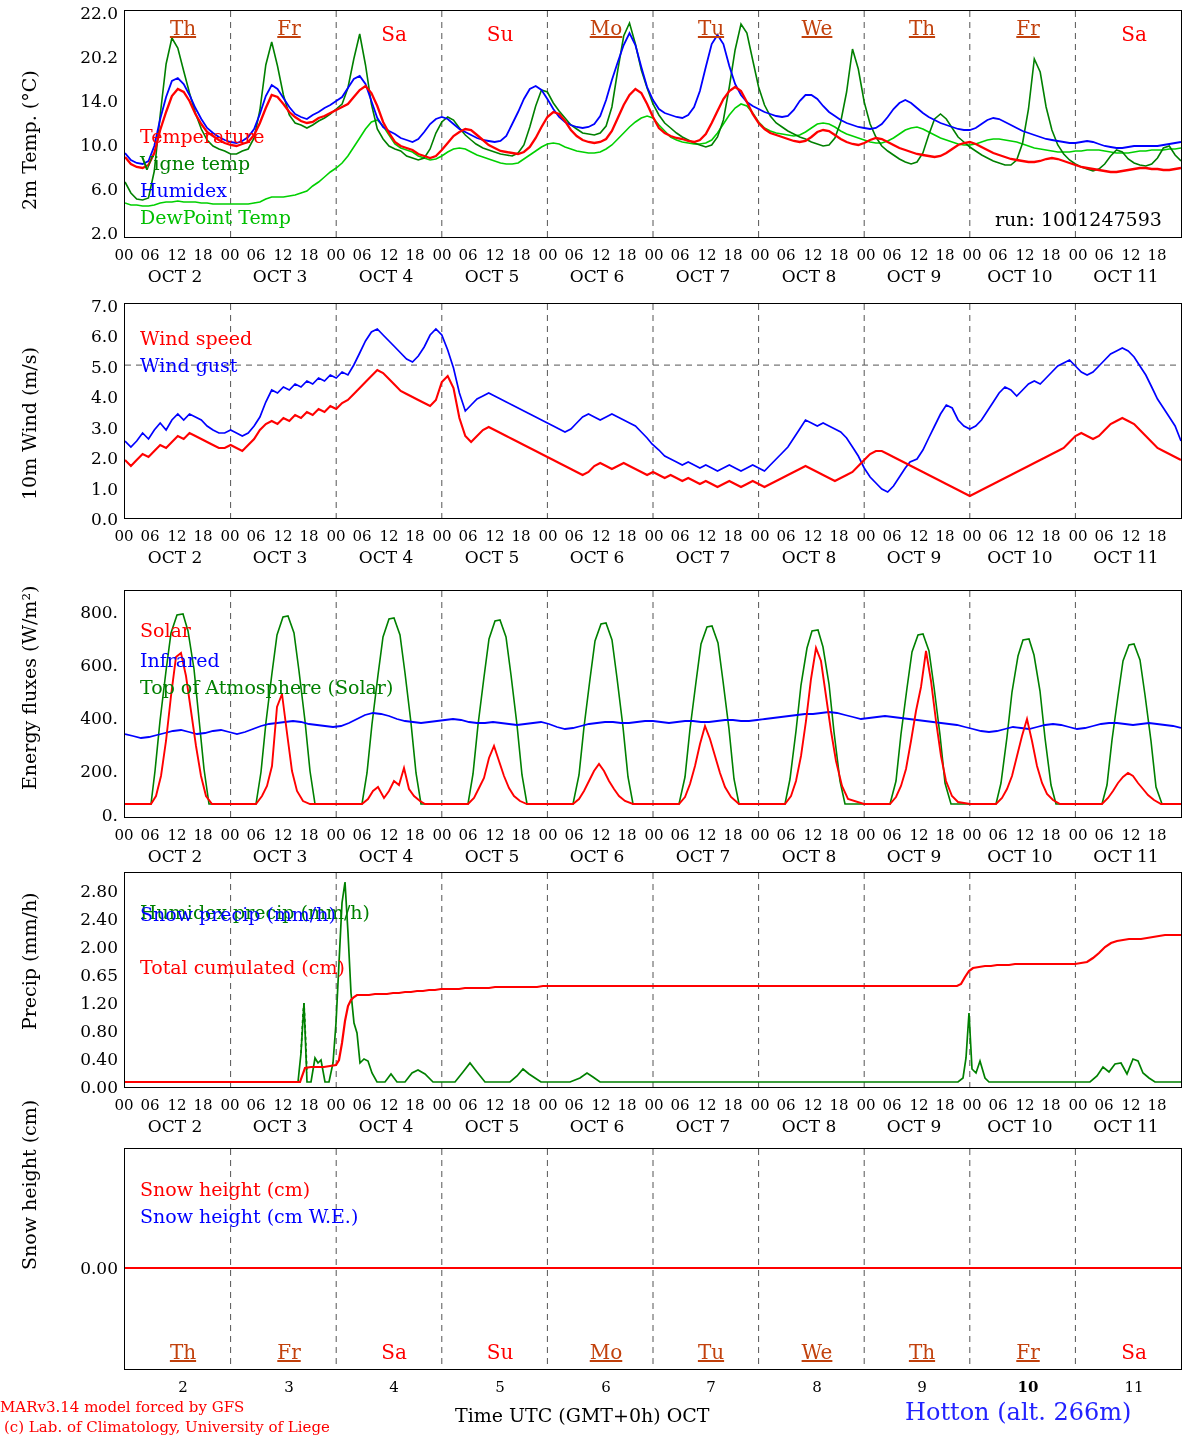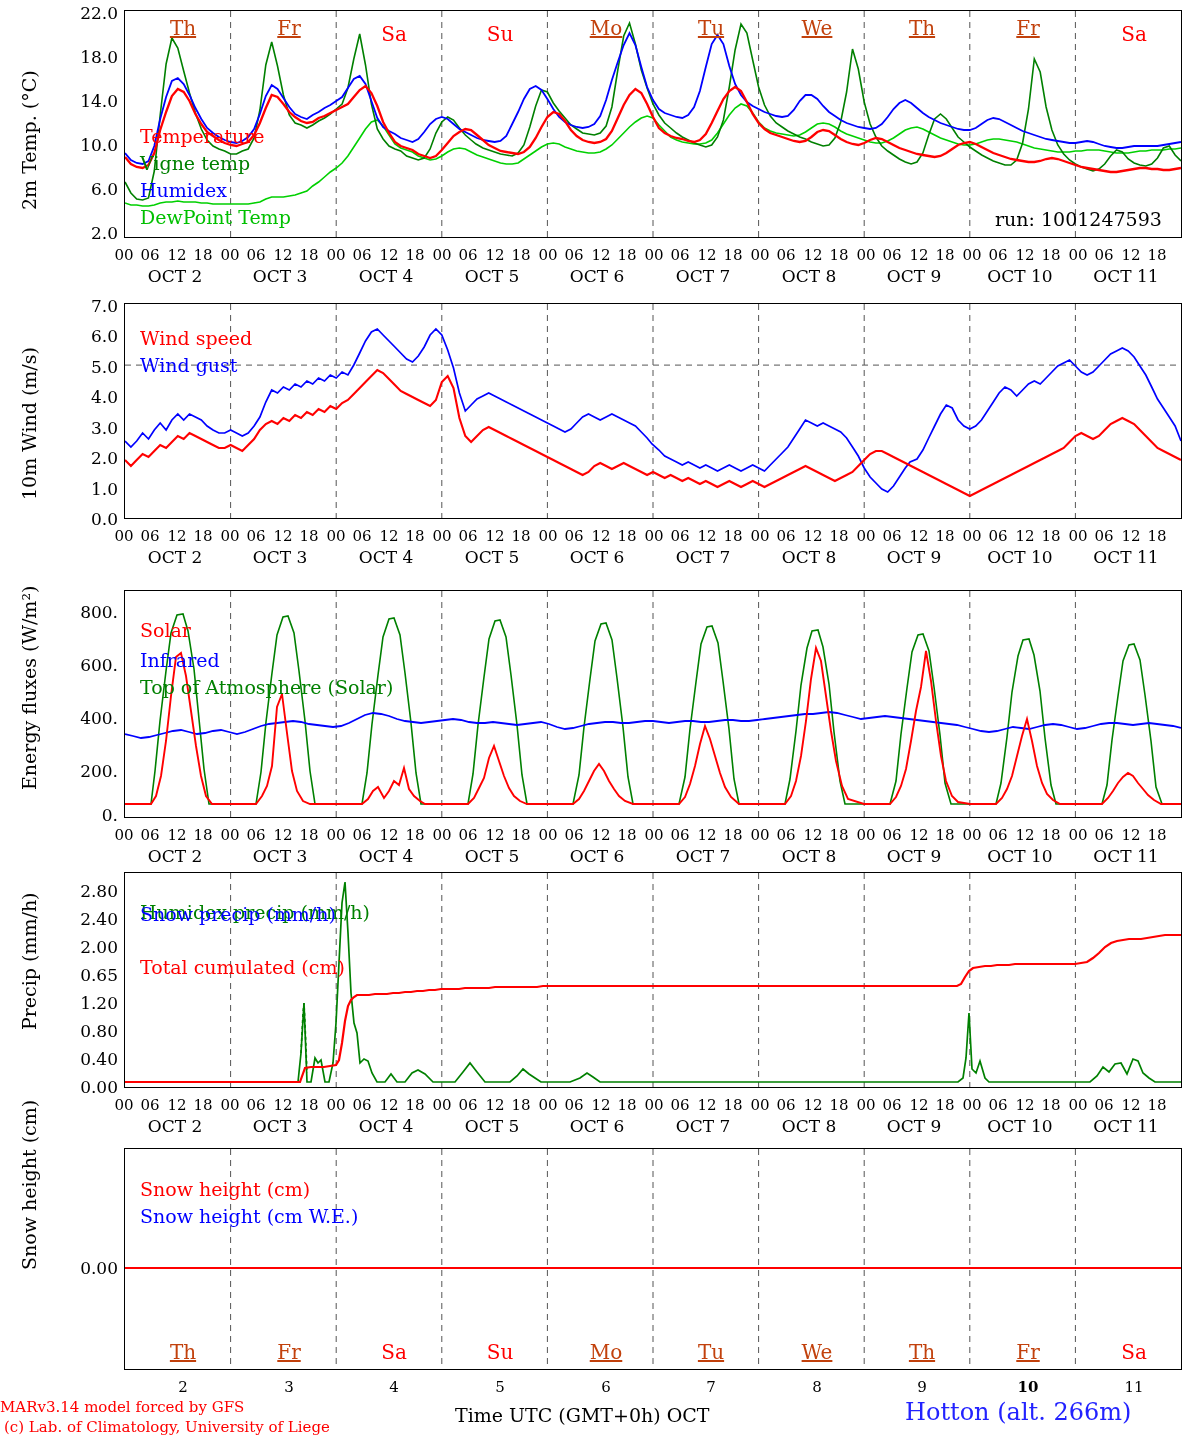--- a/index.html
+++ b/index.html
@@ -98,21 +98,21 @@
 </style>
 </head>
 <body>
 
 <div class="page">
 
   <div class="panel">
     <div class="ylabel" style="left:18px; top:210px;">2m Temp. (°C)</div>
 
     <div class="ytick" style="left:40px; top:3px; width:78px;">22.0</div>
-    <div class="ytick" style="left:40px; top:47px; width:78px;">18.0</div>
+    <div class="ytick" style="left:40px; top:47px; width:78px;">20.2</div>
     <div class="ytick" style="left:40px; top:91px; width:78px;">14.0</div>
     <div class="ytick" style="left:40px; top:135px; width:78px;">10.0</div>
     <div class="ytick" style="left:40px; top:179px; width:78px;">6.0</div>
     <div class="ytick" style="left:40px; top:223px; width:78px;">2.0</div>
 
     <div class="plotbox" style="left:124px; top:10px; width:1058px; height:228px;">
       <svg width="1056" height="226" viewBox="0 0 1056 226" preserveAspectRatio="none">
 
         <g stroke="#555" stroke-width="1" stroke-dasharray="6,5">
           <line x1="105.6" y1="0" x2="105.6" y2="226"></line>

